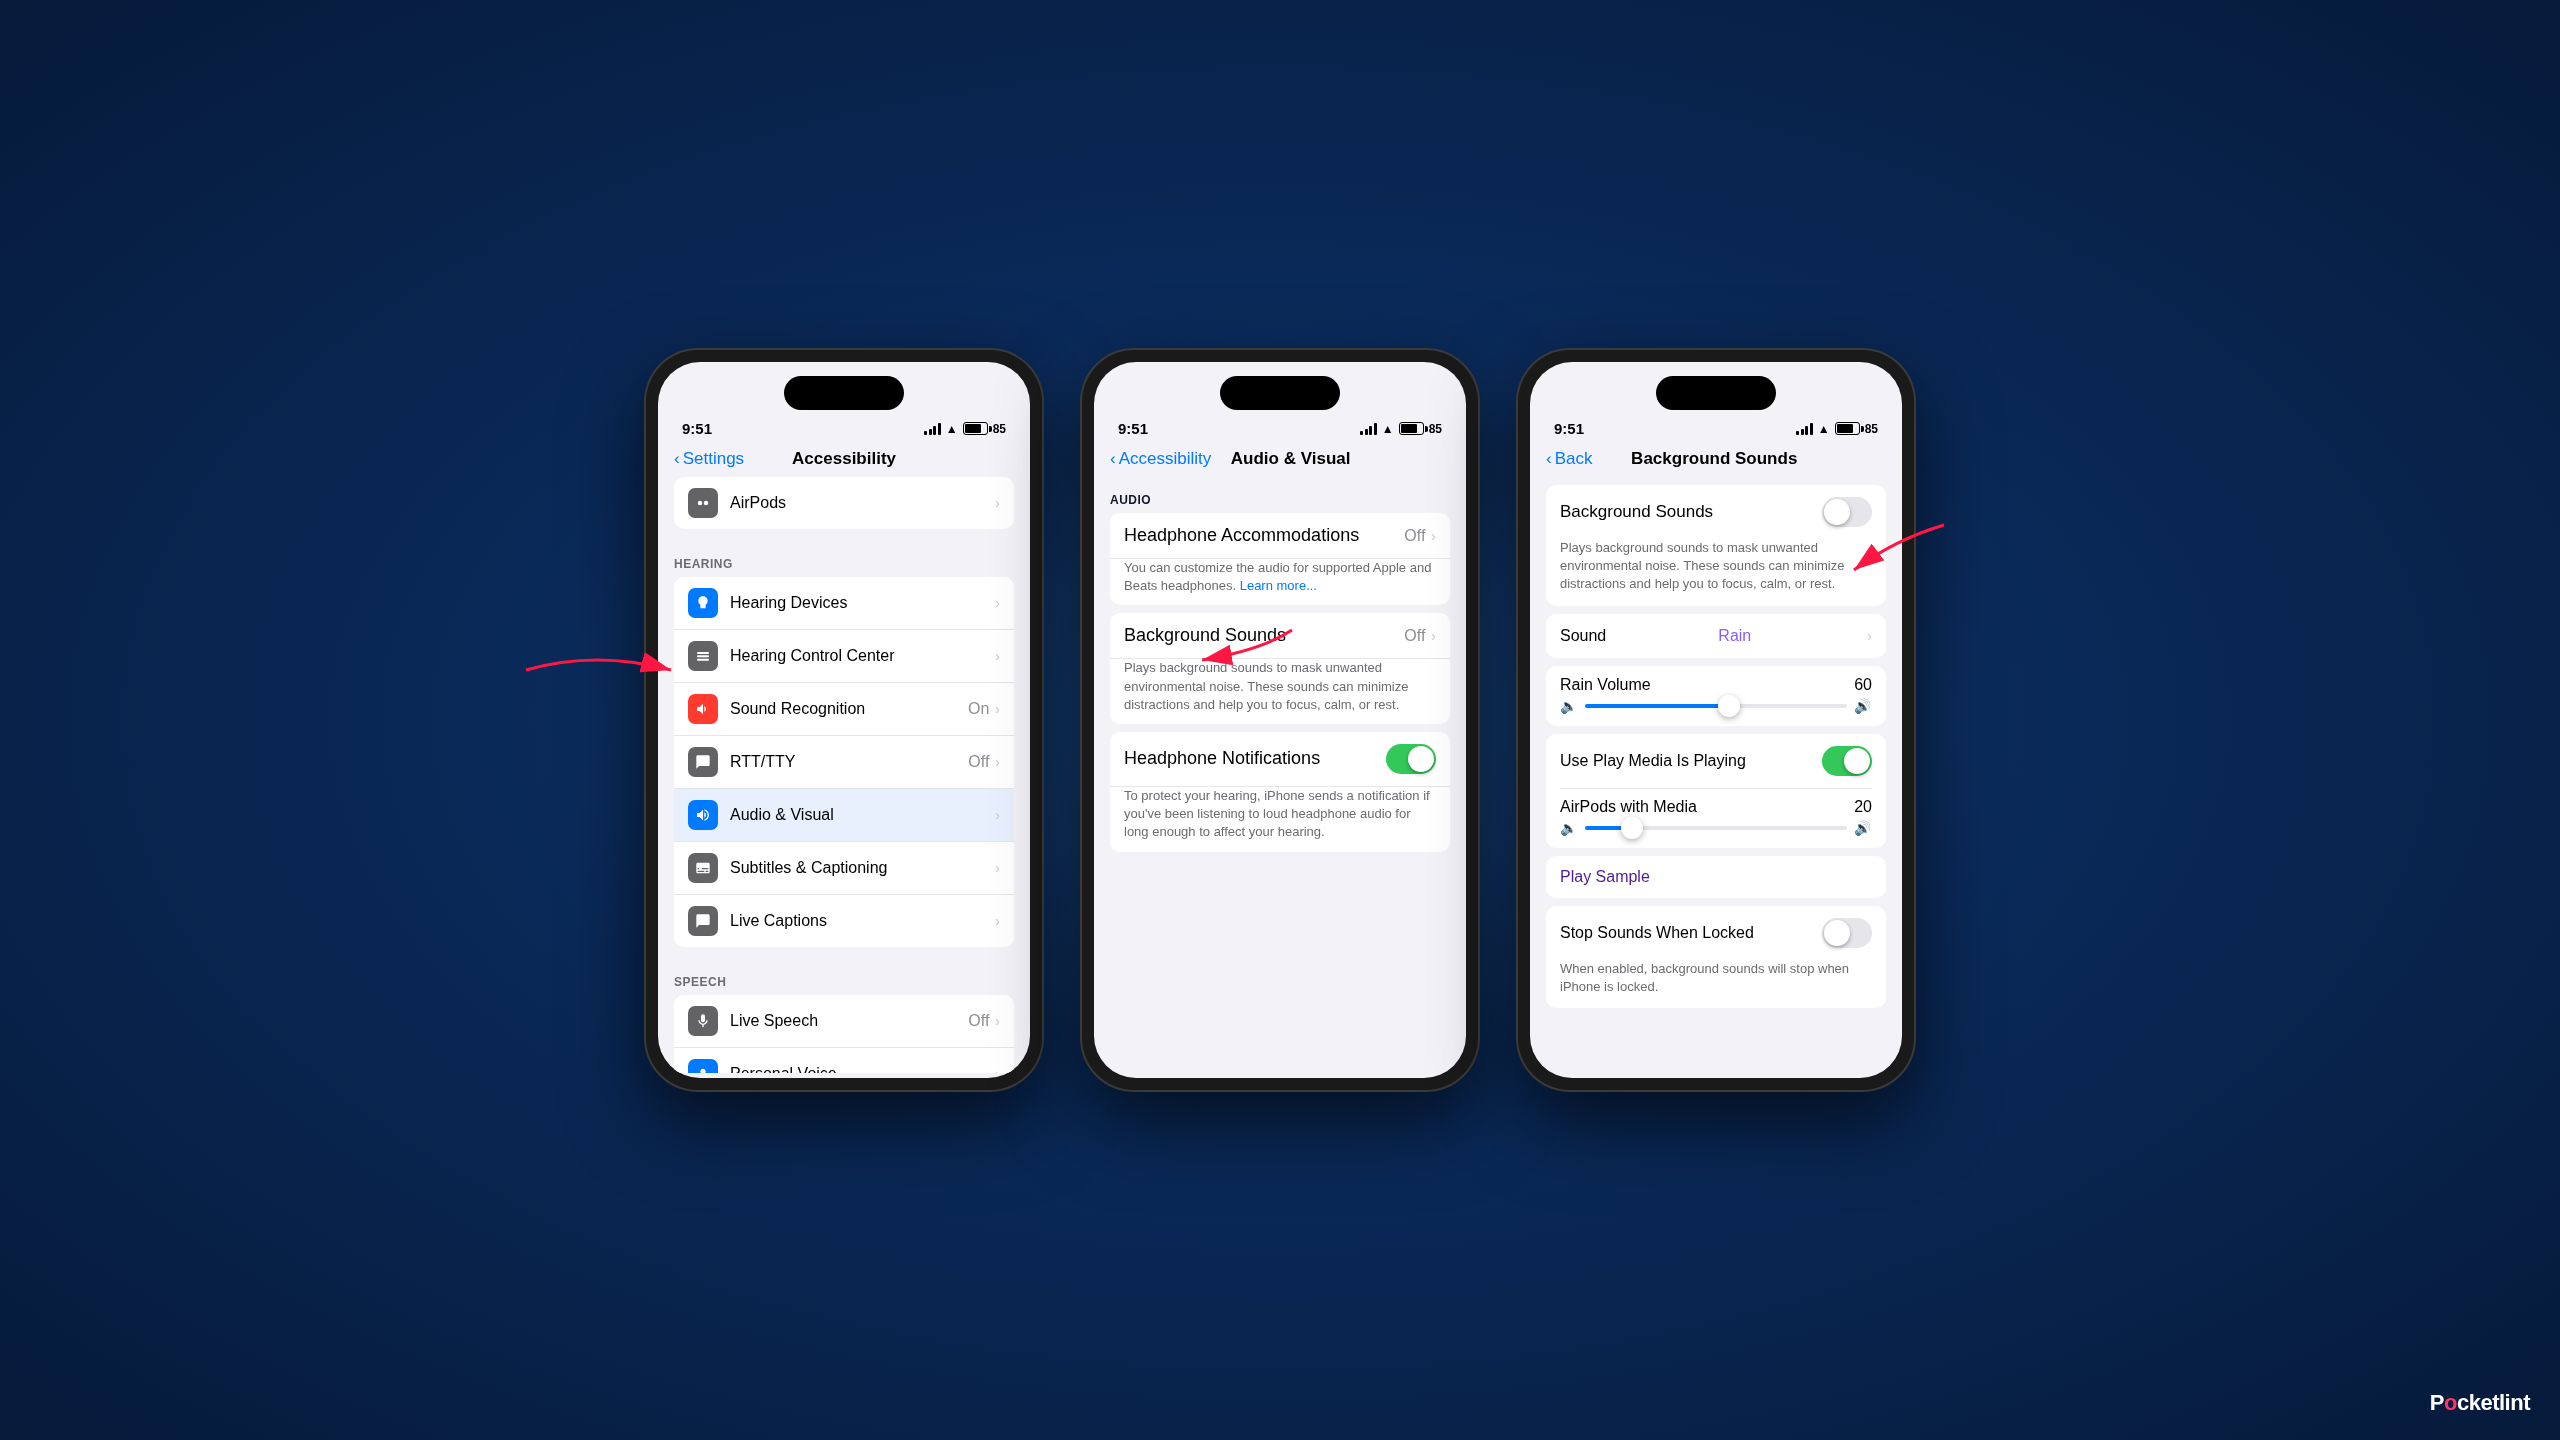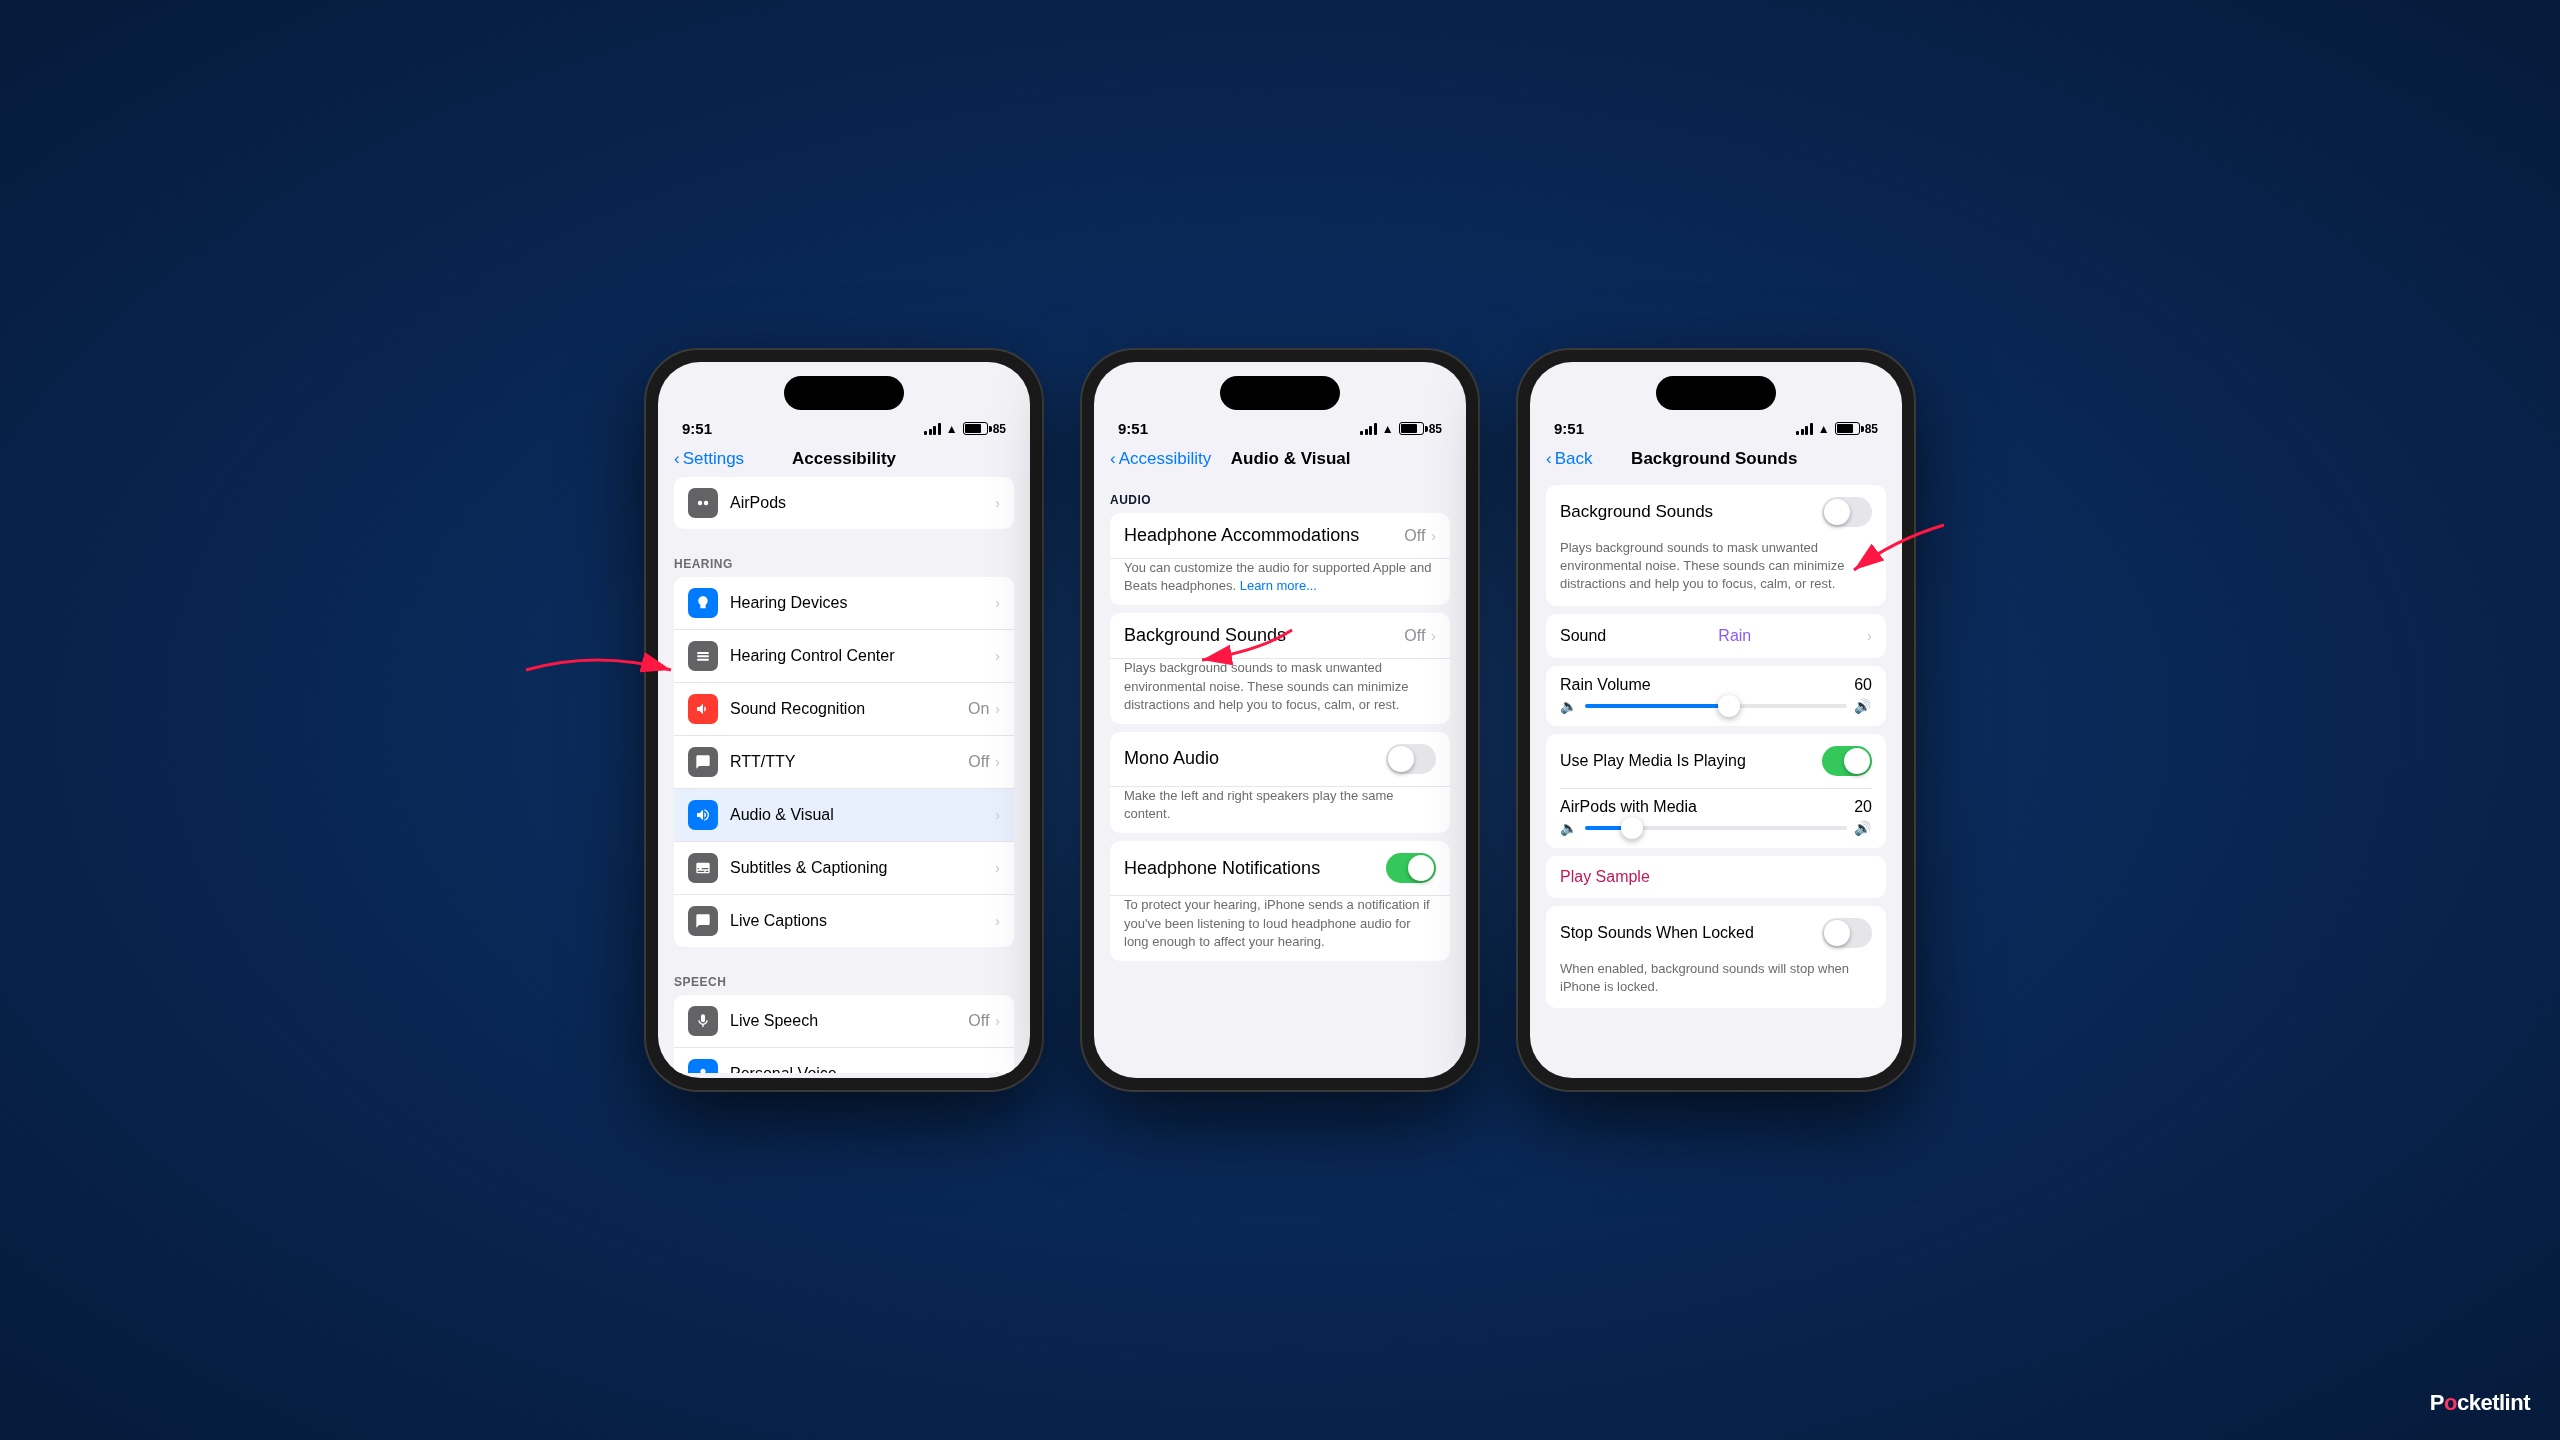--- a/index.html
+++ b/index.html
@@ -365,21 +365,21 @@
       color: #000;
     }
 
     .volume-num {
       color: #000;
     }
 
     .play-sample {
       padding: 12px 14px;
       font-size: 16px;
-      color: #be185d;
+      color: #4c1d95;
       cursor: pointer;
     }
 
     .separator-line {
       height: 0.5px;
       background: #e5e5ea;
       margin: 0 14px;
     }
 
     
@@ -633,29 +633,20 @@
 
         <div class="audio-card">
           <div class="audio-row">
             <span class="audio-row-label">Background Sounds</span>
             <span class="audio-row-value">Off</span>
             <span class="audio-row-chevron">›</span>
           </div>
           <div class="audio-row-desc">Plays background sounds to mask unwanted environmental noise. These sounds can minimize distractions and help you to focus, calm, or rest.</div>
         </div>
 
-        <div class="audio-card">
-          <div class="audio-row">
-            <span class="audio-row-label">Mono Audio</span>
-            <div class="toggle toggle-off">
-              <div class="toggle-knob"></div>
-            </div>
-          </div>
-          <div class="audio-row-desc">Make the left and right speakers play the same content.</div>
-        </div>
 
 
         <div class="audio-card">
           <div class="audio-row">
             <span class="audio-row-label">Headphone Notifications</span>
             <div class="toggle toggle-on">
               <div class="toggle-knob"></div>
             </div>
           </div>
           <div class="audio-row-desc">To protect your hearing, iPhone sends a notification if you've been listening to loud headphone audio for long enough to affect your hearing.</div>

